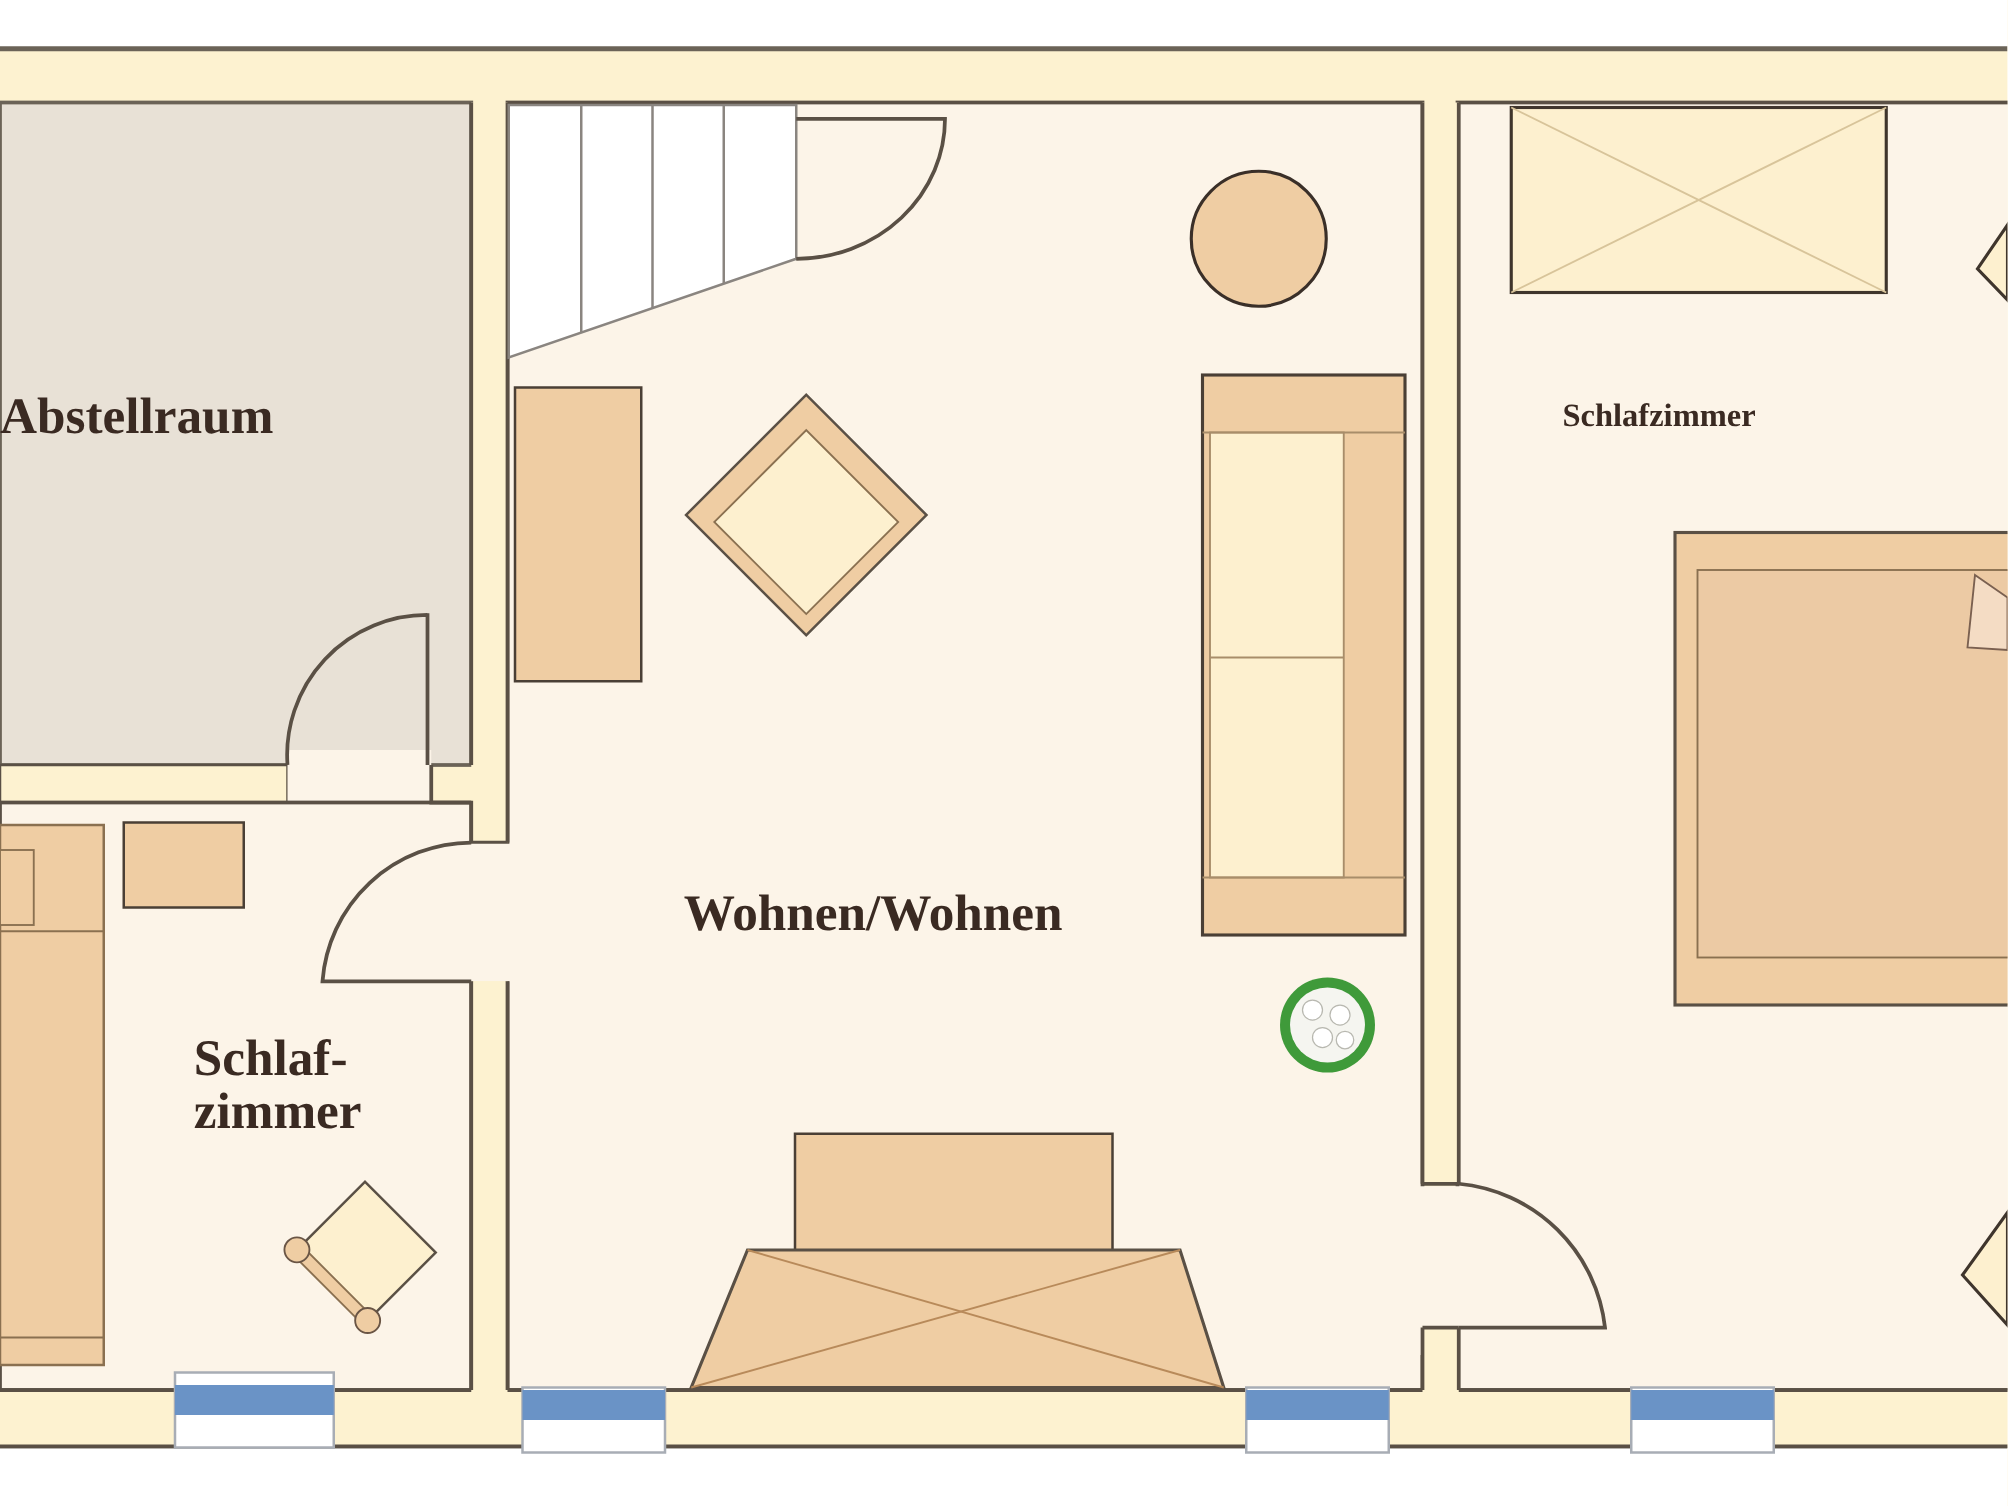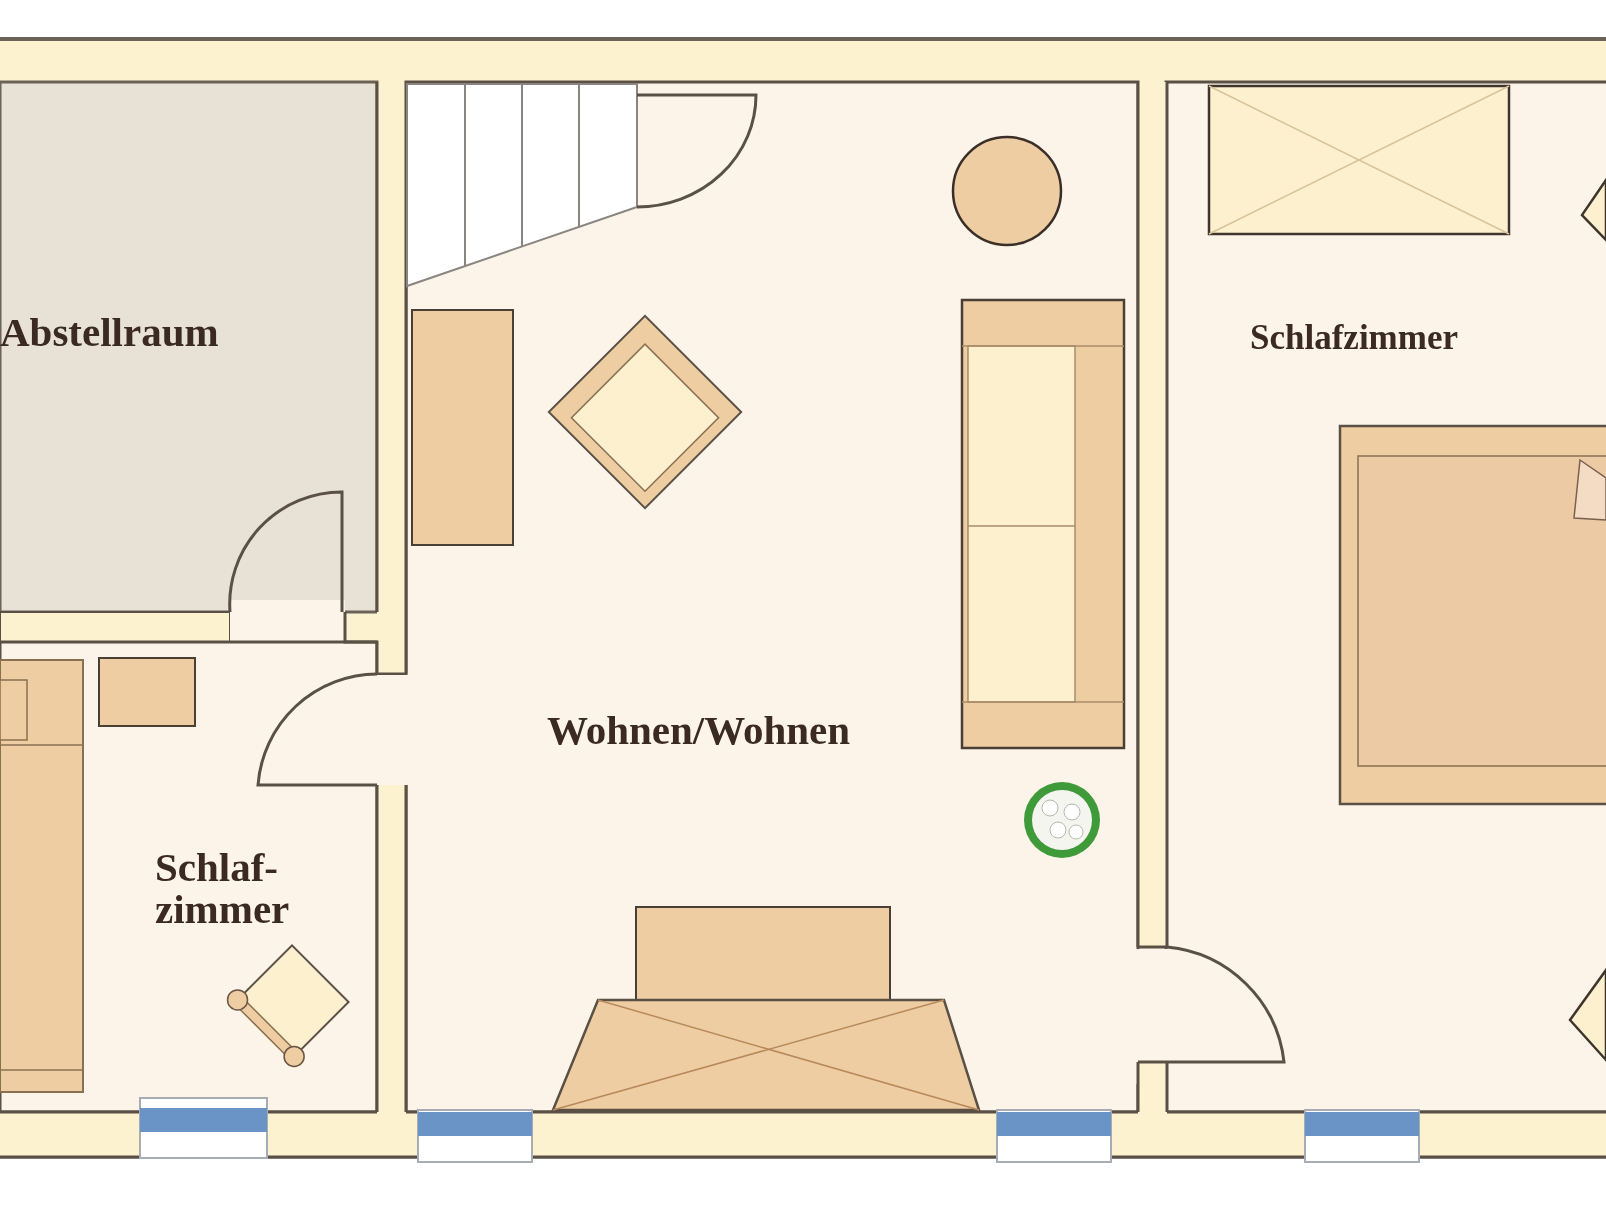--- a/index.html
+++ b/index.html
@@ -3,22 +3,22 @@
 <meta charset="utf-8">
 <style>
   html, body { margin:0; padding:0; background:#ffffff; }
   body { width:1606px; height:1205px; overflow:hidden; position:relative;
          font-family:"Liberation Serif", "DejaVu Serif", serif; }
   #plan { position:absolute; left:0; top:0; width:1606px; height:1205px; }
   .label { position:absolute; font-family:"Liberation Serif","DejaVu Serif",serif;
            font-weight:bold; color:#3a2a22; line-height:1; white-space:nowrap; }
   .lbl-abstell { left:0; top:312px; font-size:41px; }
   .lbl-wohnen { left:547px; top:710px; font-size:41px; }
-  .lbl-schlaf-r { left:1250px; top:320px; font-size:35px; }
-  .lbl-schlaf-l { left:155px; top:825px; font-size:41px; line-height:42px;margin-top:21px; }
+  .lbl-schlaf-r { left:1250px; top:320px; font-size:26px; }
+  .lbl-schlaf-l { left:155px; top:825px; font-size:41px; line-height:42px; }
 </style>
 </head>
 <body>
 
 <svg id="plan" viewBox="0 0 1606 1205" xmlns="http://www.w3.org/2000/svg">
 
   <g>
     <rect x="0" y="38" width="1606" height="1120" fill="#fdf2d0"></rect>
     <line x1="0" y1="39" x2="1606" y2="39" stroke="#6b6357" stroke-width="4"></line>
     <line x1="0" y1="1157" x2="1606" y2="1157" stroke="#5a5045" stroke-width="3"></line>

